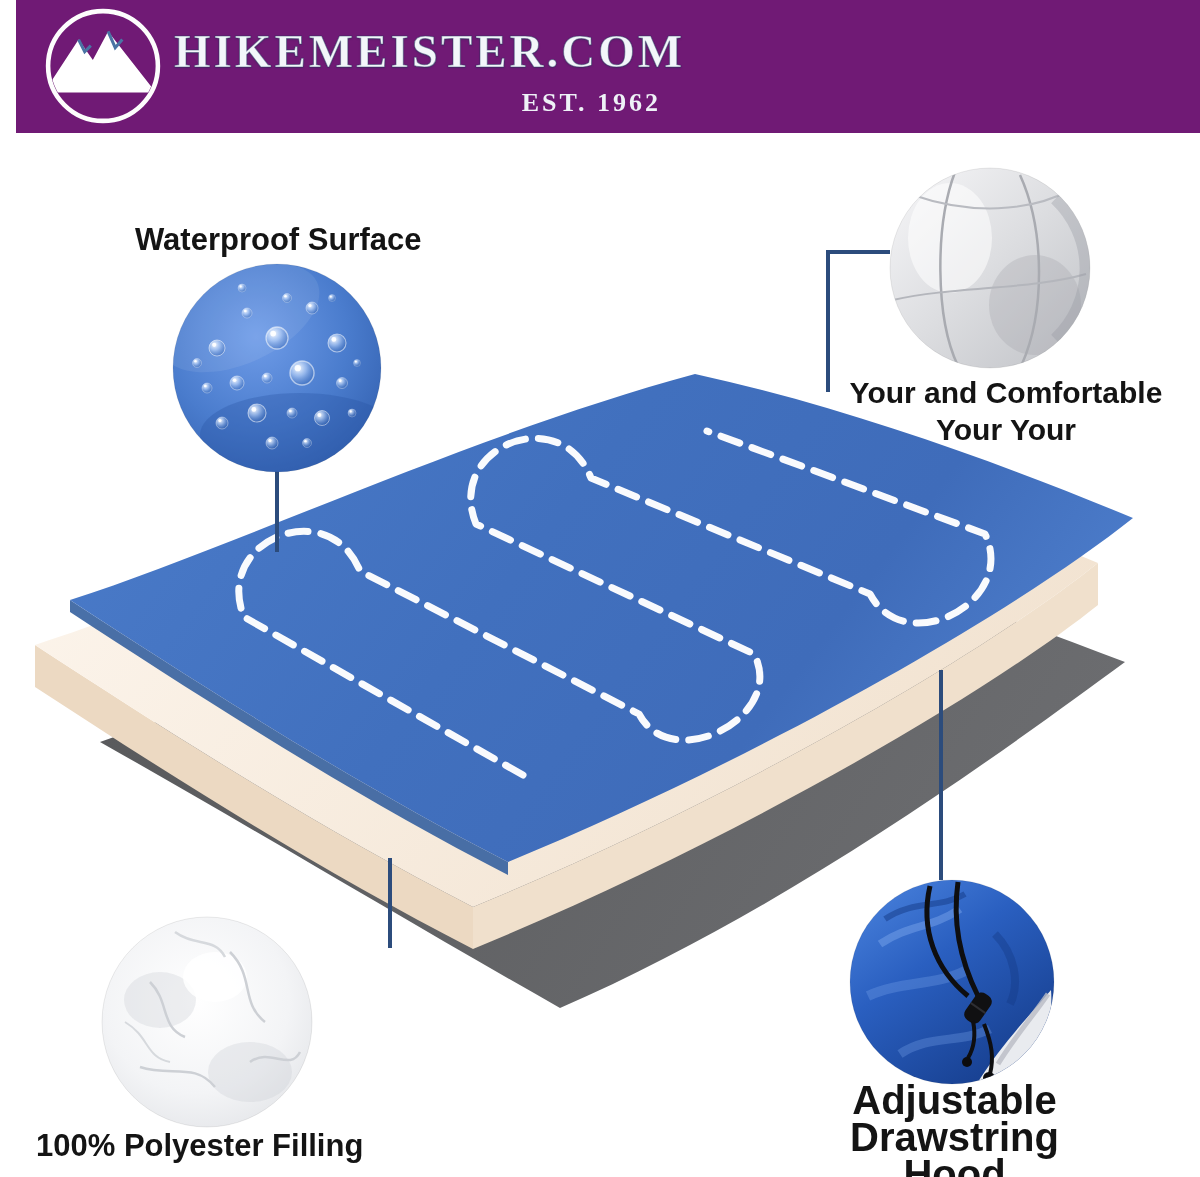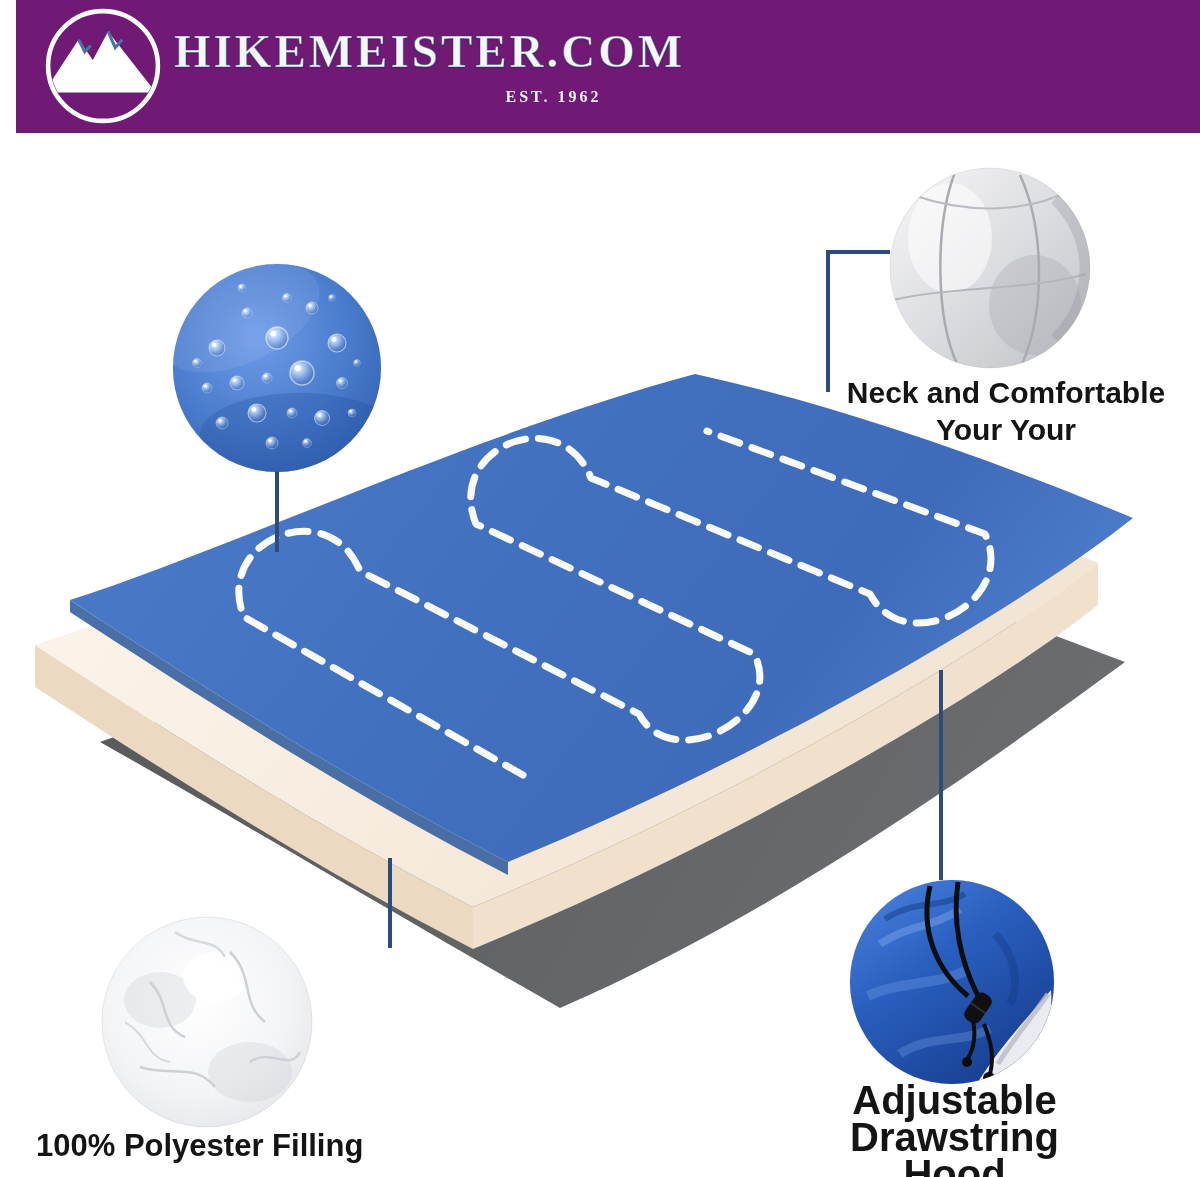--- a/index.html
+++ b/index.html
@@ -7,22 +7,22 @@
          font-family:"Liberation Sans",sans-serif;overflow:hidden;}
 
   
   .header{position:absolute;top:0;left:16px;width:1200px;height:133px;background:#701a75;}
   .logo{position:absolute;left:26px;top:5px;width:122px;height:122px;}
   .brand{position:absolute;left:158px;top:24px;
          font-family:"Liberation Serif",serif;font-size:47px;font-weight:700;
          letter-spacing:3px;color:#f3f6fa;white-space:nowrap;
          -webkit-text-stroke:1px rgba(34,60,96,.45);
          text-shadow:0 1px 2px rgba(22,42,70,.35);}
-  .est{position:absolute;left:430px;top:88px;width:215px;text-align:center;
-       font-family:"Liberation Serif",serif;font-size:16px;font-weight:600;
+  .est{position:absolute;left:430px;top:88px;width:215px;text-align:right;
+       font-family:"Liberation Serif",serif;font-size:26px;font-weight:600;
        letter-spacing:3px;color:#eef2f7;white-space:nowrap;}
 
   
   .scene{position:absolute;left:0;top:0;width:1200px;height:1177px;}
 
   
   .label{position:absolute;color:#141414;font-weight:600;}
   .label-waterproof{left:135px;top:222px;font-size:31px;white-space:nowrap;}
   .label-neck{left:812px;top:374px;width:388px;text-align:center;font-size:30px;line-height:37px;}
   .label-polyester{left:36px;top:1128px;font-size:31px;white-space:nowrap;}
@@ -215,23 +215,24 @@
           </g>
           <path d="M 984 1024 C 992 1044 994 1058 990 1074" fill="none" stroke="#0e0e10" stroke-width="4"></path>
           <circle cx="989" cy="1078" r="6" fill="#0c0c0e"></circle>
           <path d="M 973 1021 C 976 1036 974 1048 968 1058" fill="none" stroke="#0e0e10" stroke-width="4"></path>
           <circle cx="967" cy="1062" r="5" fill="#0c0c0e"></circle>
         </g>
       </g>
     </g>
   </svg>
 
+  <div class="label label-waterproof">Waterproof Surface</div>
 
   <div class="label label-neck">
-    <div>Neck and Comfortable</div>
+    <div>Your and Comfortable</div>
     <div>Your Your</div>
   </div>
 
   <div class="label label-polyester">100% Polyester Filling</div>
 
   <div class="label label-hood">
     <div>Adjustable Drawstring</div>
     <div>Hood</div>
   </div>
 

